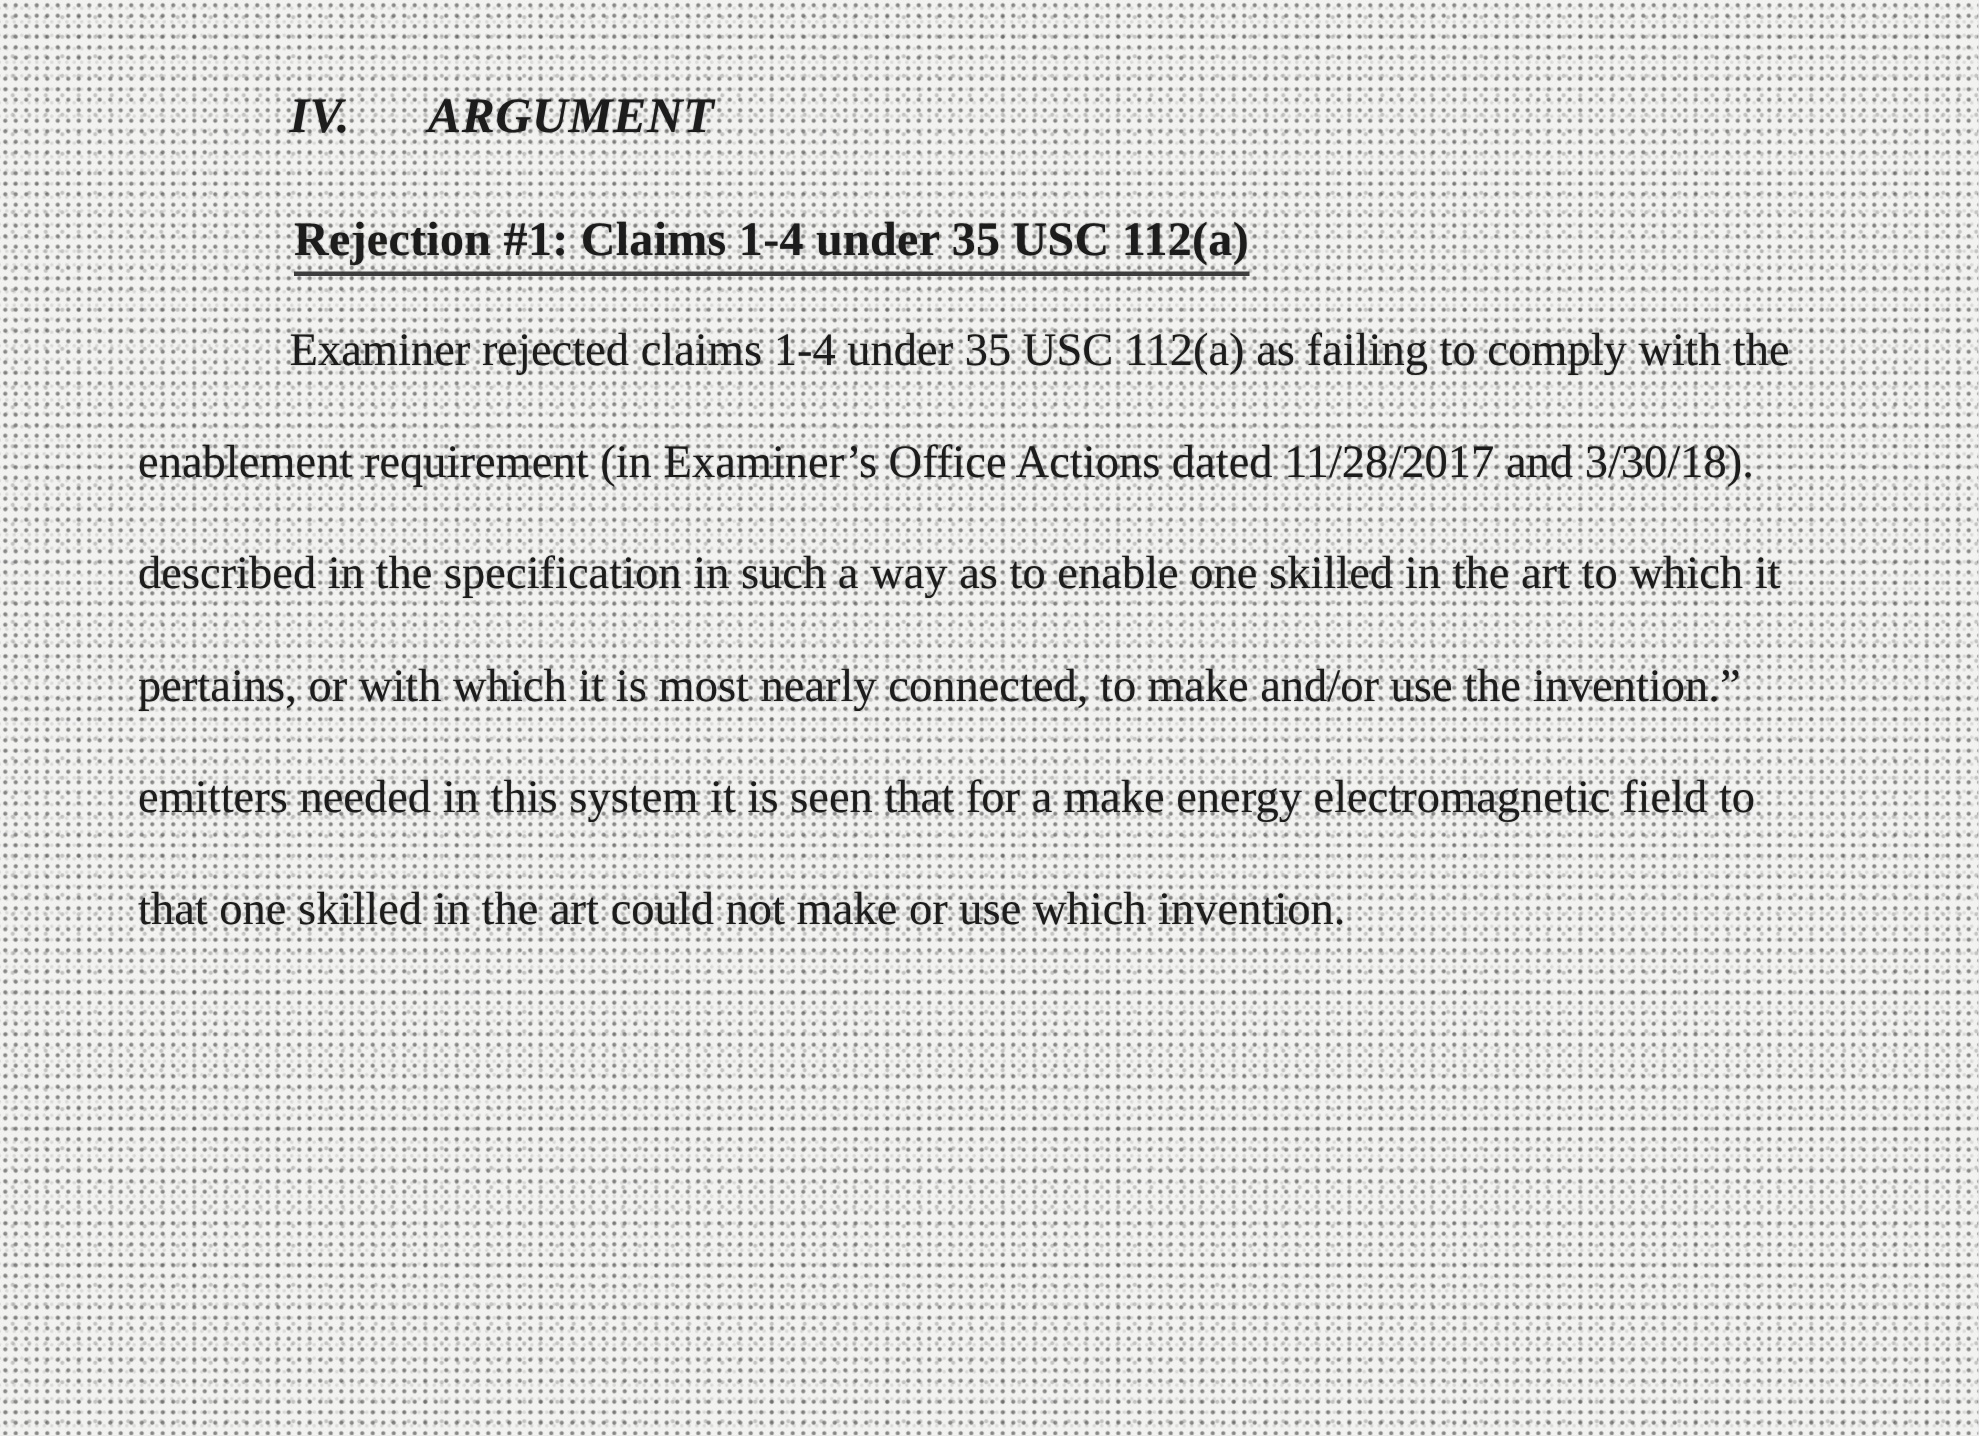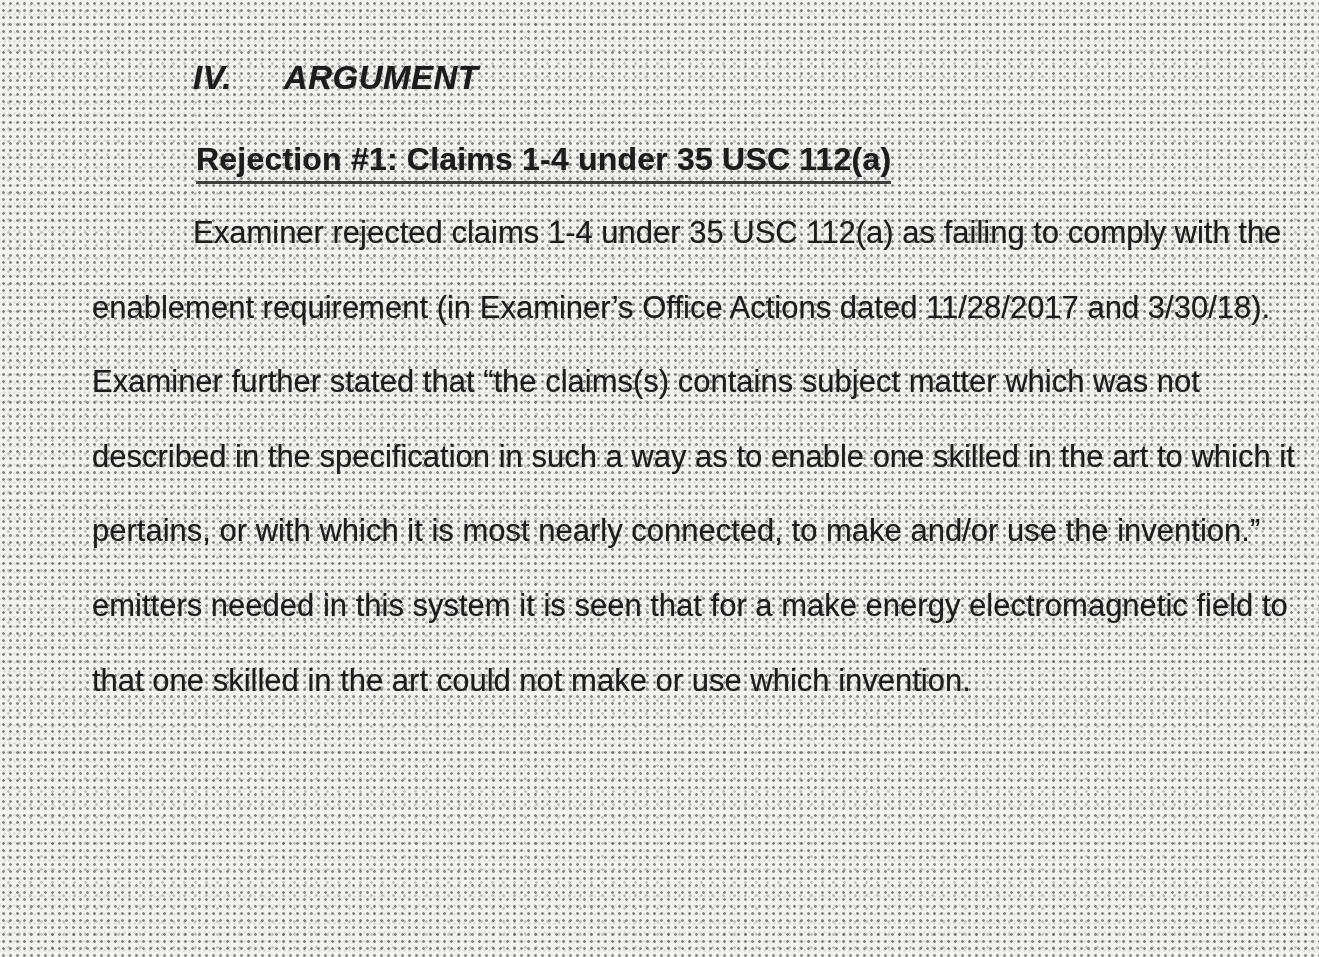--- a/index.html
+++ b/index.html
@@ -15,21 +15,21 @@
     margin: 0 auto;
     overflow: hidden;
     background-color: var(--paper);
     
     background-image:
       radial-gradient(circle, rgba(30,30,30,0.50) 1px, transparent 1.7px),
       radial-gradient(circle, rgba(90,90,90,0.30) 1px, transparent 1.7px),
       radial-gradient(circle, rgba(130,130,130,0.22) 0.8px, transparent 1.5px);
     background-size: 7px 7px, 11px 13px, 5px 9px;
     background-position: 0 0, 3px 5px, 2px 1px;
-    font-family: Liberation Sans, sans-serif;
+    font-family: Liberation Serif, serif;
     color: var(--ink);
   }
   .content {
     padding: 58px 70px 0 92px;
   }
   .section-heading {
     margin-left: 101px;
     font-size: 33px;
     line-height: 40px;
     font-weight: bold;
@@ -86,21 +86,20 @@
       <span class="sec-num">IV.</span><span>ARGUMENT</span>
     </div>
 
     <div class="subheading-row">
       <span class="subheading">Rejection #1: Claims 1-4 under 35 USC 112(a)</span>
     </div>
 
     <div class="paragraph">
         <div class="line indent"><span>Examiner rejected claims 1-4 under 35 USC 112(a) as failing to comply with the</span></div>
         <div class="line"><span>enablement requirement (in Examiner’s Office Actions dated 11/28/2017 and 3/30/18).</span></div>
-        <div class="line"><span>Examiner further stated that “the claims(s) contains subject matter which was not</span></div>
         <div class="line"><span>described in the specification in such a way as to enable one skilled in the art to which it</span></div>
         <div class="line"><span>pertains, or with which it is most nearly connected, to make and/or use the invention.”</span></div>
         <div class="line"><span>emitters needed in this system it is seen that for a make energy electromagnetic field to</span></div>
         <div class="line"><span>that one skilled in the art could not make or use which invention.</span></div>
       </div>
 
   </div>
 </div>
 
 </body></html>

